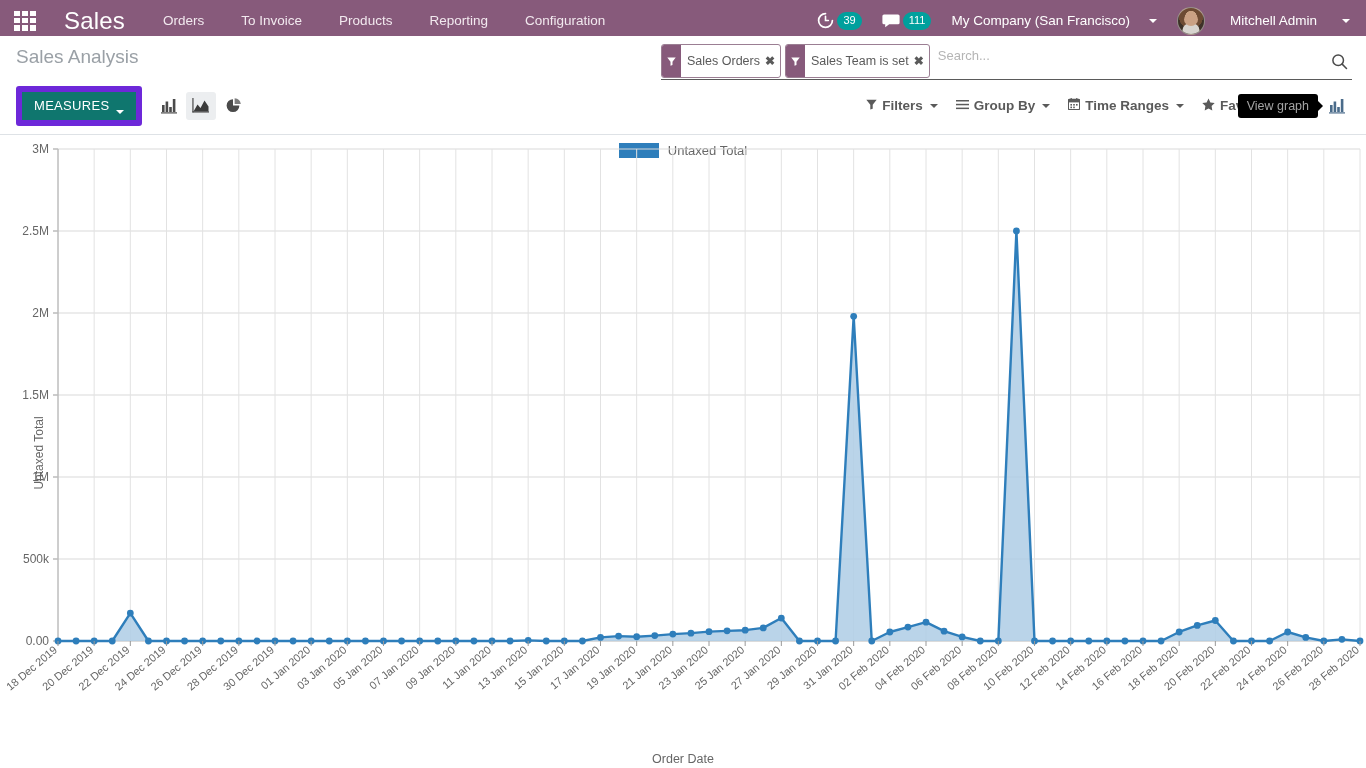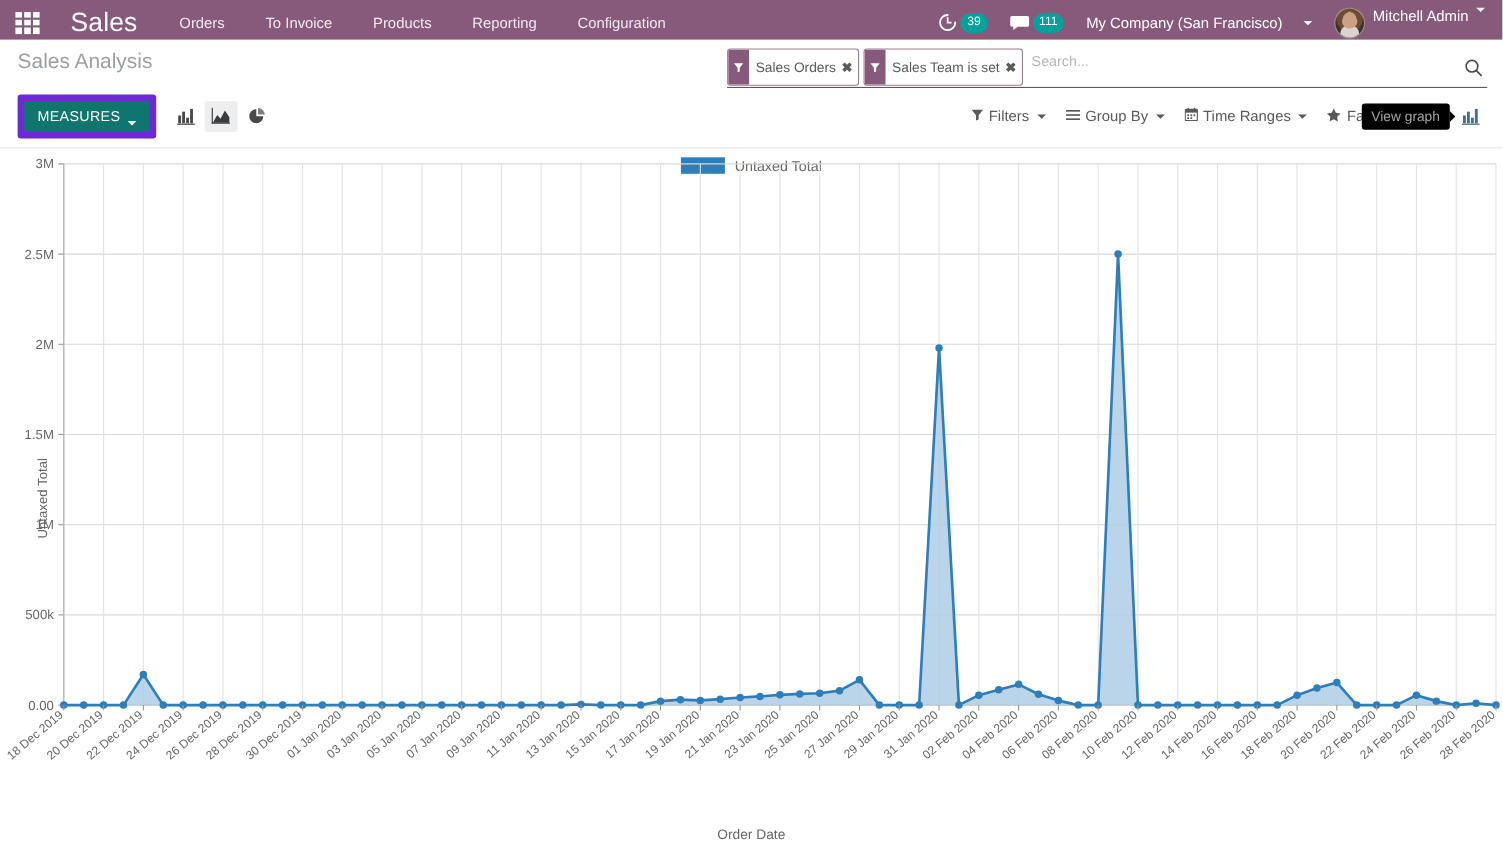--- a/index.html
+++ b/index.html
@@ -82,21 +82,21 @@
     white-space: nowrap;
   }
   .caret {
     width: 0; height: 0;
     border-left: 4px solid transparent;
     border-right: 4px solid transparent;
     border-top: 4px solid currentColor;
     display: inline-block;
   }
   .user-menu {
-    display: flex; gap: 7px;
+    display: flex; align-items: center; gap: 25px;
     padding: 4px 4px 4px 10px; cursor: pointer;
     color: #fff; font-size: 13.5px; white-space: nowrap;
   }
   .avatar {
     width: 28px; height: 28px; border-radius: 50%;
     background: radial-gradient(circle at 50% 34%, #c9a283 0 27%, #6d4b33 28% 55%, #3d3128 56% 100%);
     border: 1px solid rgba(255,255,255,.45);
     overflow: hidden; position: relative; flex: none;
   }
   .avatar::after {
@@ -206,20 +206,21 @@
     display: flex; align-items: center; justify-content: center;
     border-radius: 3px; cursor: pointer;
     background: transparent;
   }
   .cs-btn.active { background: #eceef0; }
 
   .cp-tools {
     margin-left: auto;
     display: flex; align-items: center;
     gap: 0;
+    font-weight: bold;
   }
   .tool {
     display: flex; align-items: center; gap: 5px;
     color: #5a5a5a; font-size: 13.5px;
     padding: 4px 9px; cursor: pointer;
     white-space: nowrap;
   }
   .tool .caret { border-top-color: #5a5a5a; margin-left: 2px; }
 
   .viewswitch {

